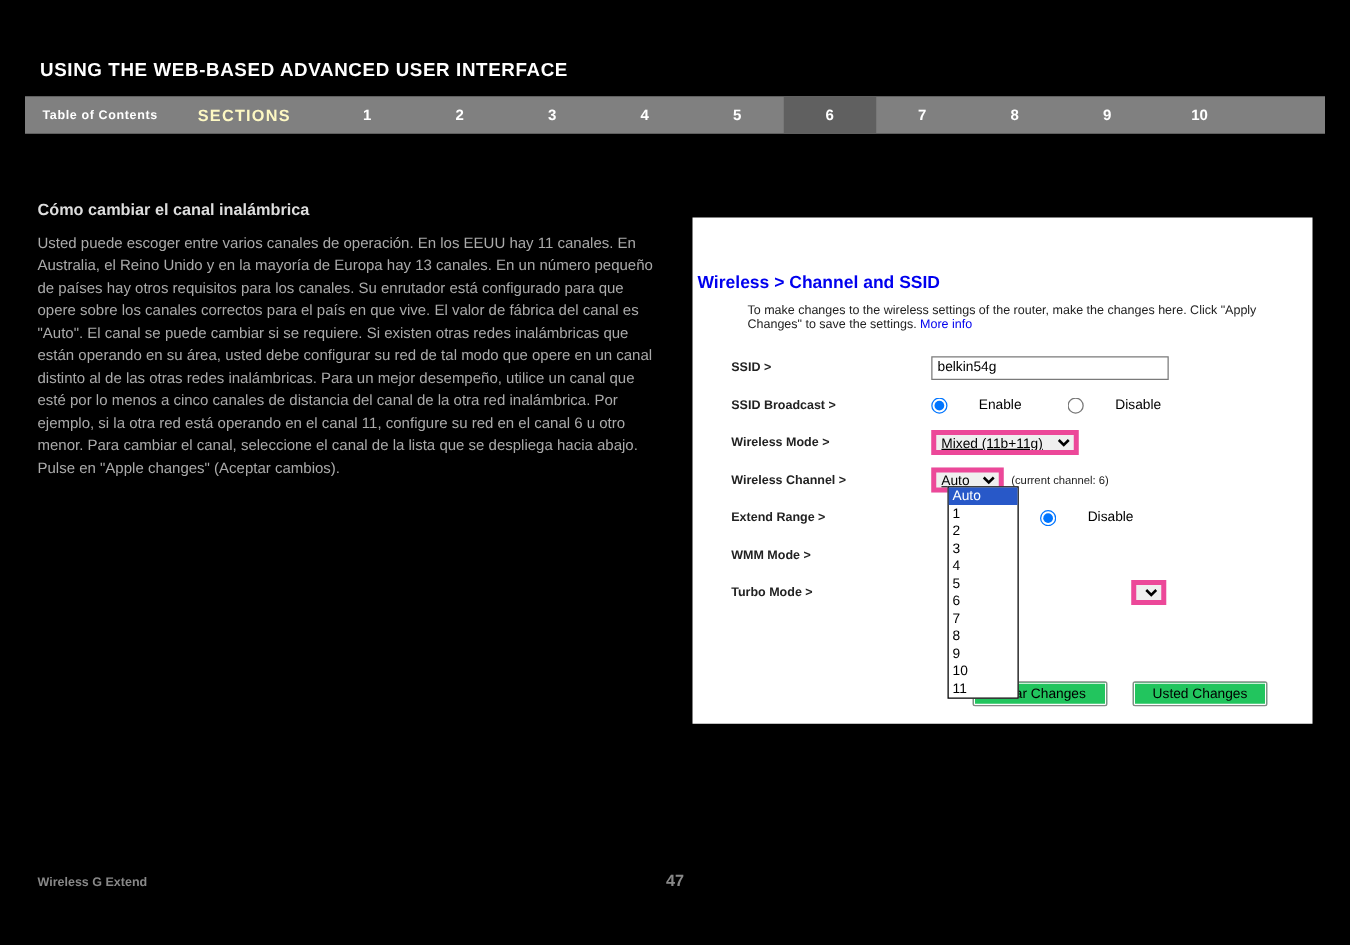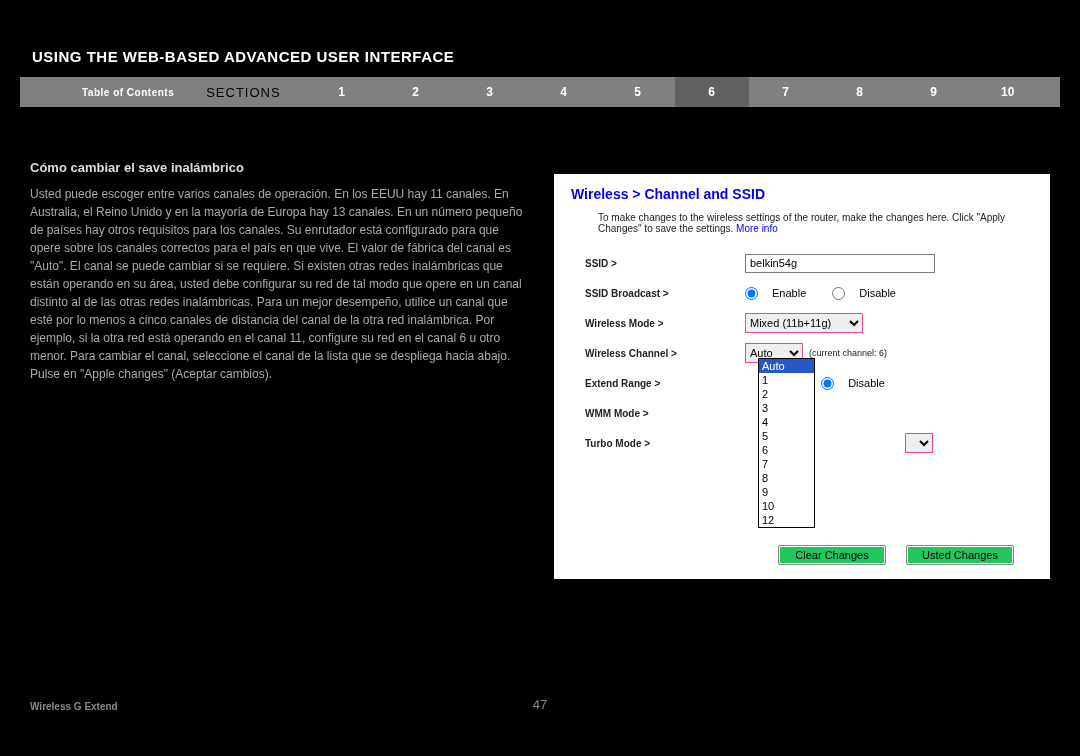--- a/index.html
+++ b/index.html
@@ -1,48 +1,48 @@
 <!DOCTYPE html>
 <html><head>
 <meta charset="utf-8">
 <style>
   * { box-sizing: border-box; margin: 0; padding: 0; }
   html, body { width: 1080px; height: 756px; background: #000; color: #fff; font-family: Arial, Helvetica, sans-serif; }
   .page { width: 1080px; height: 740px; position: relative; background: #000; overflow: hidden; }
   .header-bar { position: absolute; top: 41px; left: 20px; right: 20px; height: 30px; background: #000; color: #fff; font-weight: bold; font-size: 15px; letter-spacing: 0.5px; display:flex; align-items:center; padding-left:12px; }
-  .nav-bar { position: absolute; top: 77px; left: 20px; right: 20px; height: 30px; background: #808080; display:flex; align-items:center; font-size: 12px; padding-left: 48px; }
+  .nav-bar { position: absolute; top: 77px; left: 20px; right: 20px; height: 30px; background: #808080; display:flex; align-items:center; font-size: 12px; }
   .nav-toc { padding: 0 14px; font-weight: bold; color: #fff; letter-spacing: 0.5px; font-size: 10px; }
-  .nav-sections-label { padding: 0 24px 0 18px; font-weight: normal; color: #000000; font-size: 13px; letter-spacing: 1px; }
+  .nav-sections-label { padding: 0 24px 0 18px; font-weight: bold; color: #fef9c3; font-size: 13px; letter-spacing: 1px; }
   .nav-section { width: 74px; text-align:center; color:#fff; font-weight:bold; font-size:12px; cursor:pointer; }
   .nav-section.active { background: #606060; height:100%; display:flex; align-items:center; justify-content:center; }
   .content-left { position:absolute; top:160px; left:30px; width:495px; }
   .subhead { font-weight:bold; color:#ddd; font-size:13px; margin-bottom:10px; }
   .bodytext { color:#aaa; font-size:12px; line-height:1.5; }
   .router-panel { position:absolute; top:174px; left:554px; width:496px; height:405px; background:#fff; color:#000; font-family: Tahoma, Arial, sans-serif; font-size:11px; }
-  .router-title { color:#00e; font-weight:bold; font-size:14px; padding:12px 14px 6px 17px; }
+  .router-title { color:#00e; font-weight:bold; font-size:14px; padding:12px 14px 6px 4px;margin-top:31px; }
   .router-desc { padding:4px 6px 8px 44px; font-size:10px; color:#222; }
   .router-desc .more { color:#00e; cursor:pointer; }
   .form-area { padding-left:31px; padding-top:6px; position:relative; }
   .form-row { display:flex; align-items:center; height:30px; }
   .form-label { width:160px; font-weight:bold; color:#222; font-size:10px; cursor:pointer; }
   .text-input { width:190px; height:19px; border:1px solid #7a7a7a; font-size:11px; padding:1px 4px; background:#fff; }
-  .radio-wrap { display:flex; align-items:center; gap:12px; font-size:11px;justify-content:space-between; }
+  .radio-wrap { display:flex; align-items:center; gap:23px; font-size:11px;justify-content:space-between; }
   .radio-wrap input { margin-right:2px; }
   .radio-wrap label { margin-right:14px; }
-  .select-box { height:20px; font-size:11px; border:1px solid #ec4899; background:#efefef; }
+  .select-box { height:20px; font-size:11px; border:4px solid #ec4899; background:#efefef;text-decoration:underline; }
   .select-wide { width:118px; }
   .select-narrow { width:58px; }
   .chan-note { font-size:9px; color:#222; margin-left:6px; }
   .dropdown-list { position:absolute; top:214px; left:204px; width:57px; background:#fff; border:1px solid #000; z-index:5; }
   .dropdown-list div { font-size:11px; padding:0 3px; line-height:14px; }
   .dropdown-list div.sel { background:#2858c8; color:#fff; }
   .btn-row { position:absolute; bottom:14px; left:0; right:0; display:flex; justify-content:flex-end; gap:20px; padding-right:36px; }
   .winbtn { width:108px; height:20px; font-size:11px; background:#22c55e; border:1px solid #888; border-radius:2px; cursor:pointer; box-shadow: inset 0 0 0 1px #fff; }
   .footer-left { position:absolute; bottom:28px; left:30px; color:#888; font-size:10px; font-weight:bold; }
-  .footer-center { position:absolute; bottom:28px; left:0; right:0; text-align:center; color:#888; font-size:13px; font-weight:normal; }
+  .footer-center { position:absolute; bottom:28px; left:0; right:0; text-align:center; color:#888; font-size:13px; font-weight:bold; }
 </style>
 </head>
 <body>
 <div class="page">
 
   <div class="header-bar">
     <span>USING THE WEB-BASED ADVANCED USER INTERFACE</span>
   </div>
 
   <div class="nav-bar">
@@ -54,21 +54,21 @@
     <span class="nav-section">4</span>
     <span class="nav-section">5</span>
     <span class="nav-section active">6</span>
     <span class="nav-section">7</span>
     <span class="nav-section">8</span>
     <span class="nav-section">9</span>
     <span class="nav-section">10</span>
   </div>
 
   <div class="content-left">
-    <div class="subhead">Cómo cambiar el save inalámbrico</div>
+    <div class="subhead">Cómo cambiar el canal inalámbrica</div>
     <div class="bodytext">Usted puede escoger entre varios canales de operación. En los EEUU hay 11 canales. En Australia, el Reino Unido y en la mayoría de Europa hay 13 canales. En un número pequeño de países hay otros requisitos para los canales. Su enrutador está configurado para que opere sobre los canales correctos para el país en que vive. El valor de fábrica del canal es "Auto". El canal se puede cambiar si se requiere. Si existen otras redes inalámbricas que están operando en su área, usted debe configurar su red de tal modo que opere en un canal distinto al de las otras redes inalámbricas. Para un mejor desempeño, utilice un canal que esté por lo menos a cinco canales de distancia del canal de la otra red inalámbrica. Por ejemplo, si la otra red está operando en el canal 11, configure su red en el canal 6 u otro menor. Para cambiar el canal, seleccione el canal de la lista que se despliega hacia abajo. Pulse en "Apple changes" (Aceptar cambios).</div>
   </div>
 
   <div class="router-panel">
     <div class="router-title">Wireless &gt; Channel and SSID</div>
     <div class="router-desc">
       <span>To make changes to the wireless settings of the router, make the changes here. Click "Apply Changes" to save the settings. </span><span class="more">More info</span>
     </div>
 
     <div class="form-area">
@@ -116,21 +116,21 @@
         <div>1</div>
         <div>2</div>
         <div>3</div>
         <div>4</div>
         <div>5</div>
         <div>6</div>
         <div>7</div>
         <div>8</div>
         <div>9</div>
         <div>10</div>
-        <div>12</div>
+        <div>11</div>
       </div>
     </div>
 
     <div class="btn-row">
       <button class="winbtn">Clear Changes</button>
       <button class="winbtn">Usted Changes</button>
     </div>
   </div>
 
   <div class="footer-left">Wireless G Extend</div>

